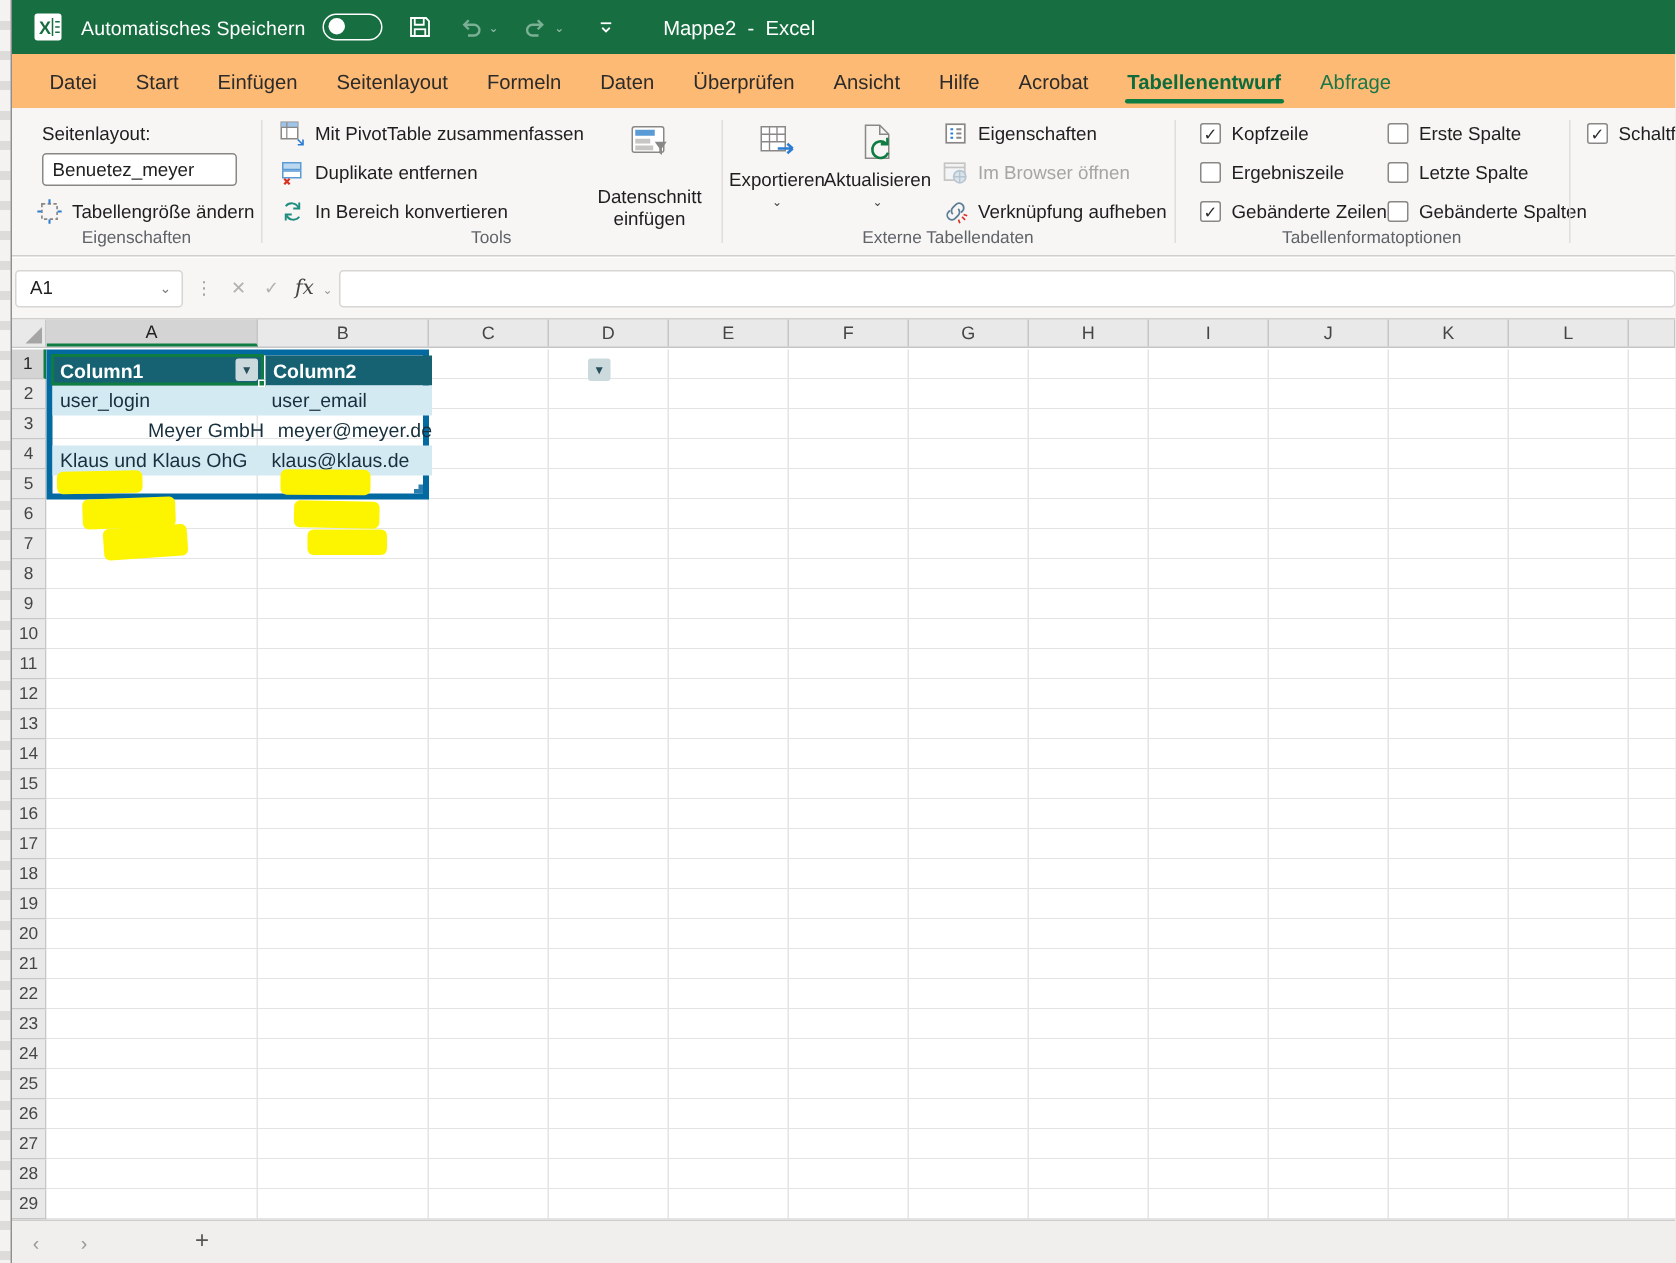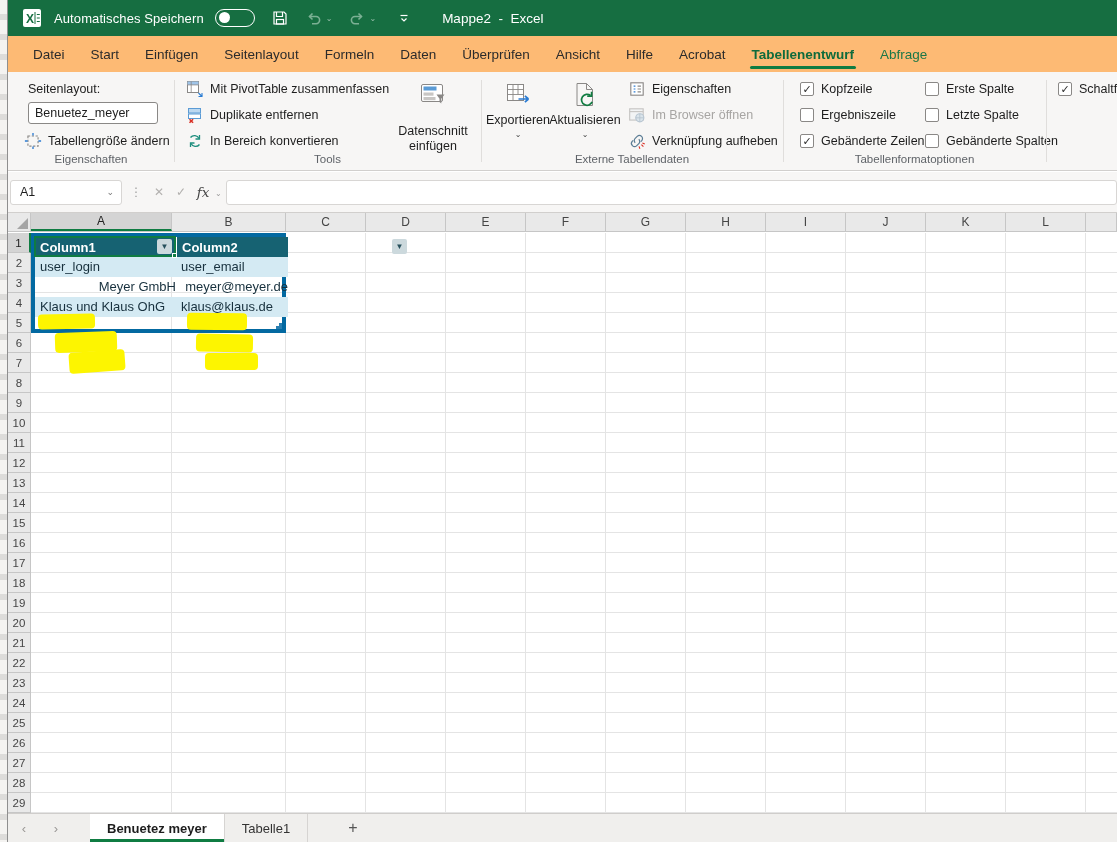--- a/index.html
+++ b/index.html
@@ -403,20 +403,16 @@
         <div class="redact" style="left: 47px; top: 332px; width: 62px; height: 20px; transform: rotate(-2deg);"></div>
         <div class="redact" style="left: 188px; top: 334px; width: 57px; height: 18px; transform: rotate(1deg);"></div>
         <div class="redact" style="left: 61px; top: 351px; width: 56px; height: 21px; transform: rotate(-4deg);"></div>
         <div class="redact" style="left: 197px; top: 353px; width: 53px; height: 17px; transform: rotate(0deg);"></div>
       </div>
 
     <div class="tabbar">
       <span class="tnav">‹</span>
       <span class="tnav">›</span>
       <span style="width:18px;"></span>
-      <div id="sheet-tabs" style="display:flex; align-items:stretch;">
-          <div class="stab active">Benuetez meyer</div>
-          <div class="stab">Tabelle1</div>
-        </div>
       <span class="addsheet">+</span>
     </div>
   </div>
 </div>
 
 </body></html>

